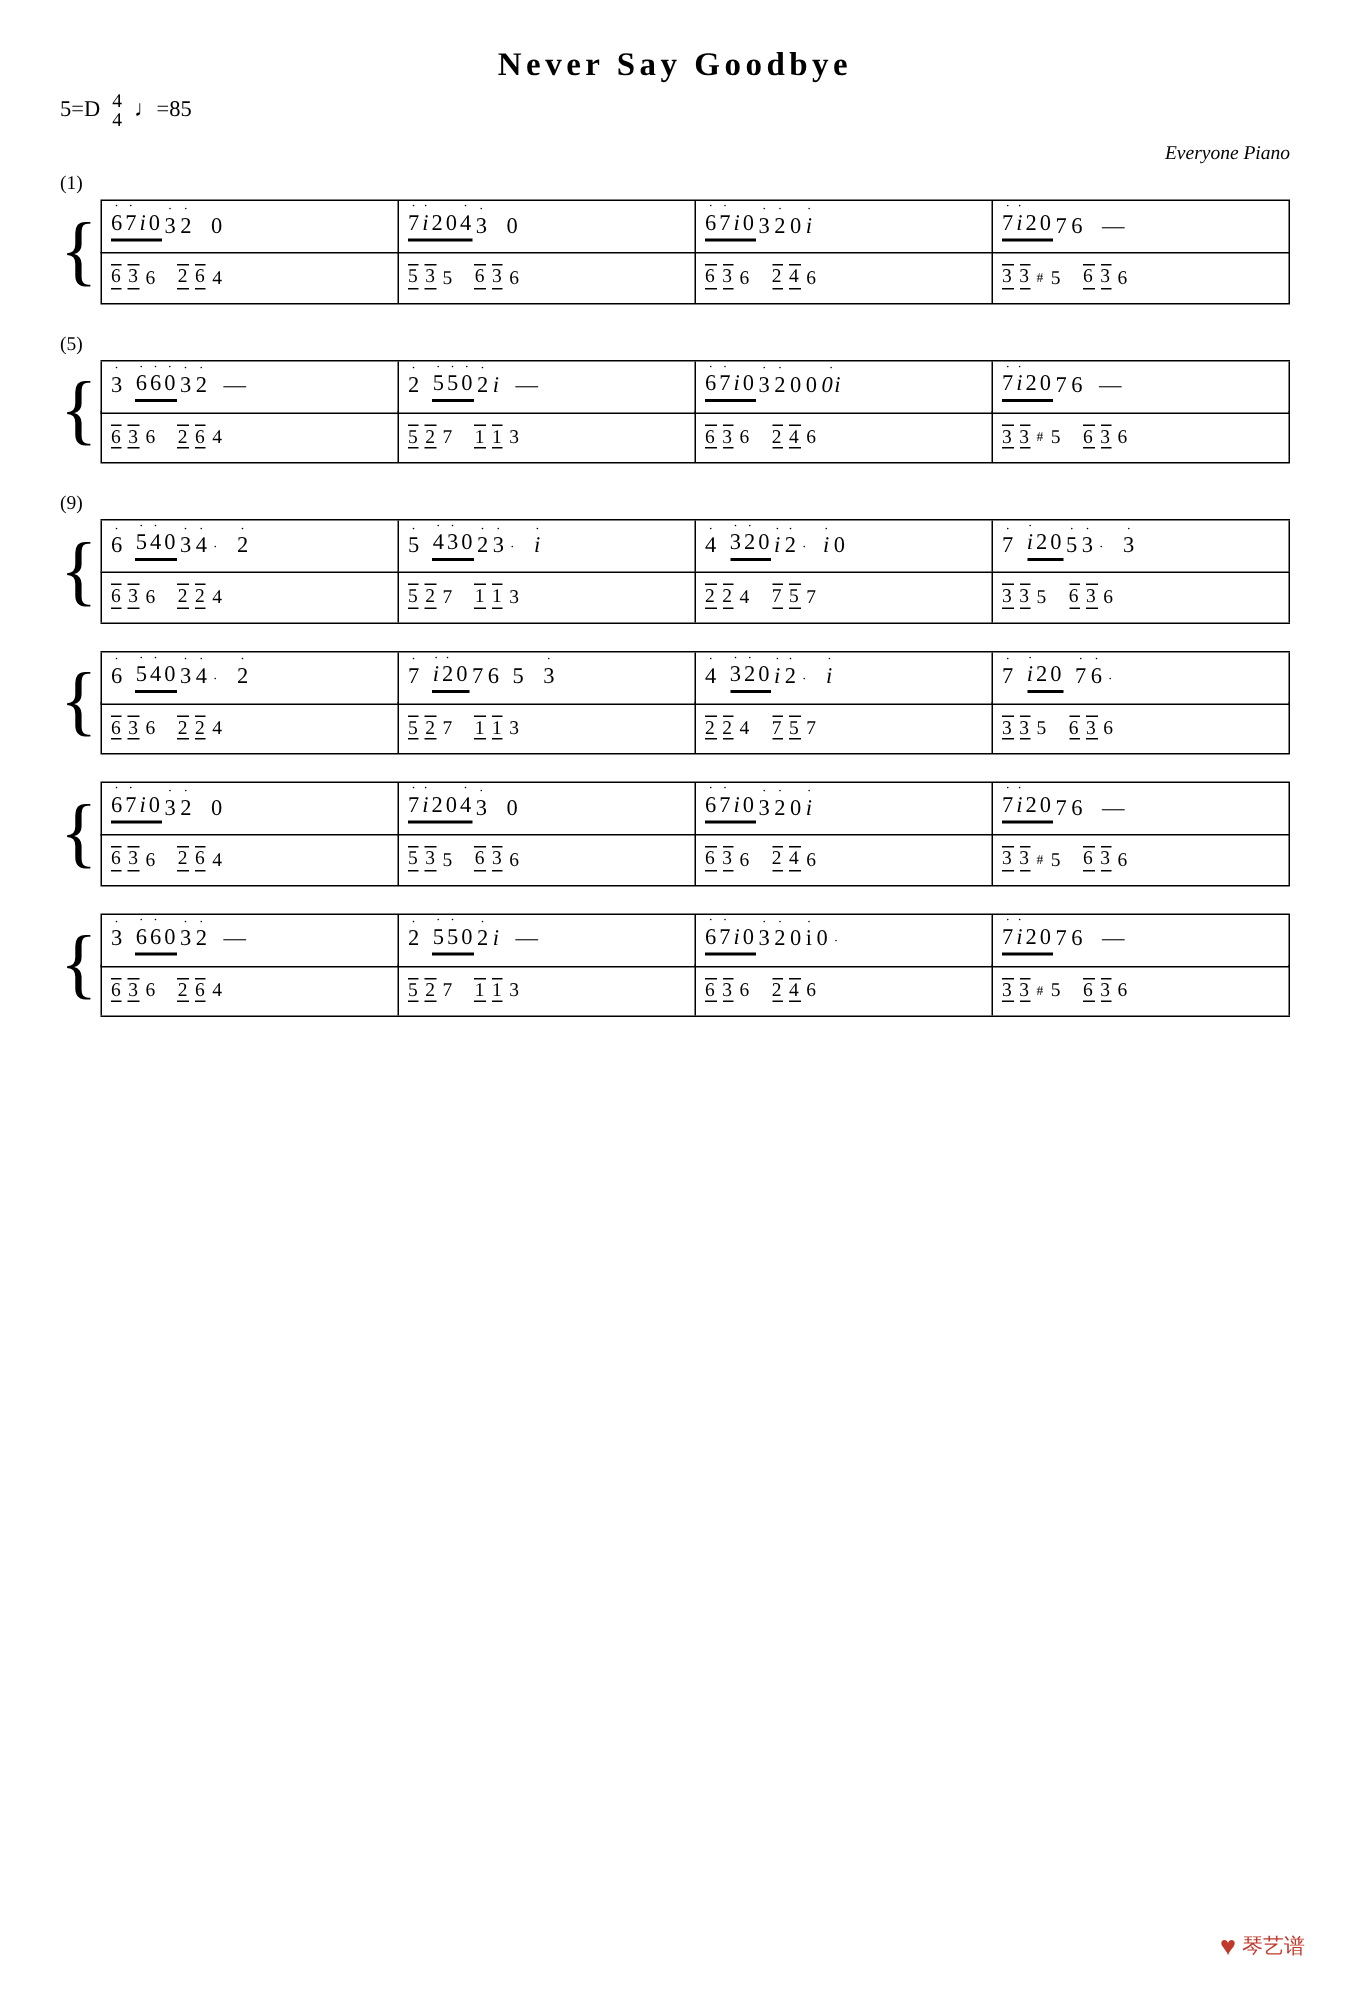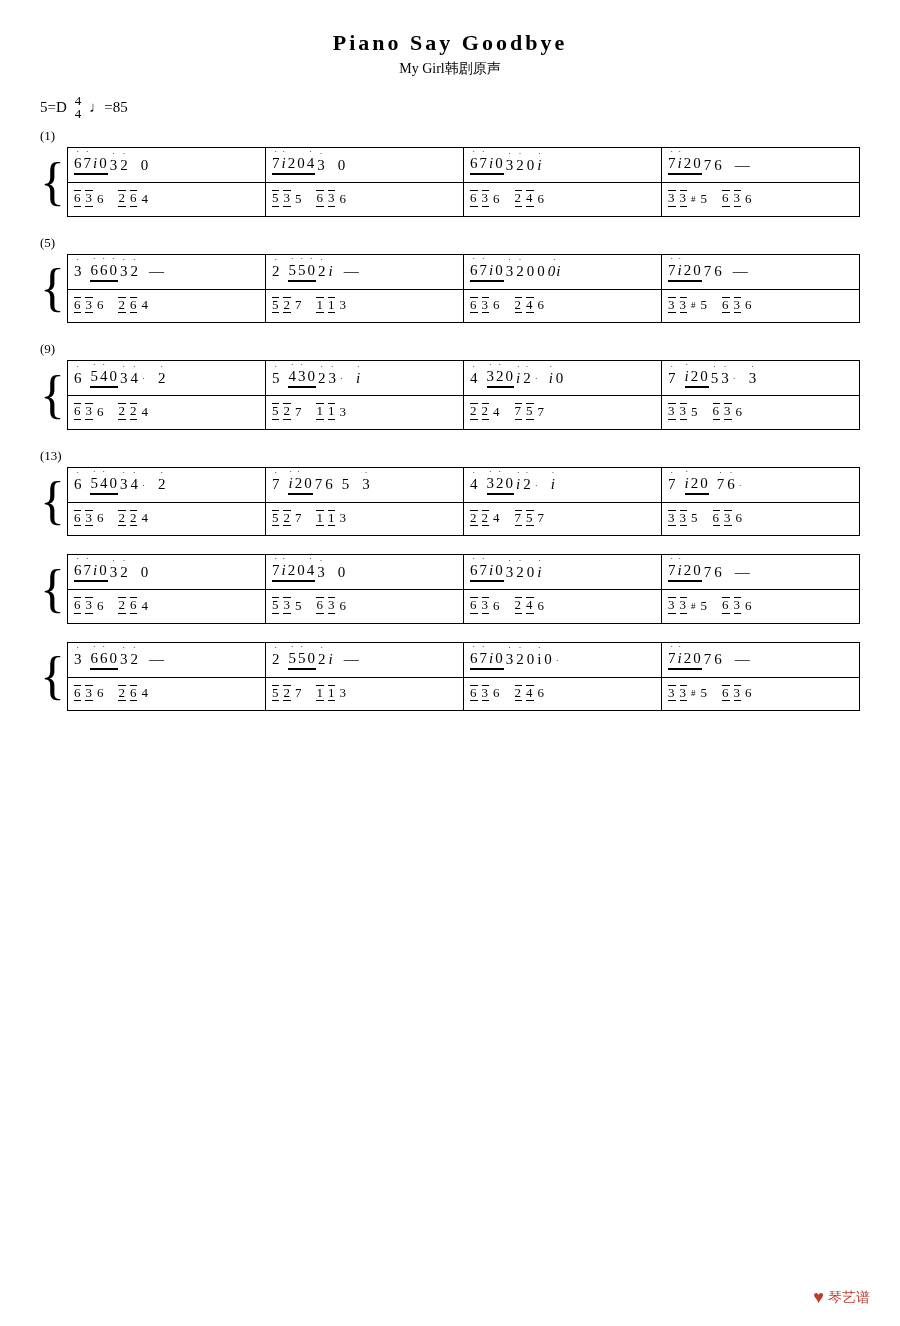--- a/index.html
+++ b/index.html
@@ -170,32 +170,32 @@
 
     
     .aug { font-size: 9px; vertical-align: middle; padding-left: 1px; }
 
   </style>
 </head>
 <body>
 
 <div class="page">
 
-  <div class="title">Piano  Say  Goodbye</div>
-  <div class="subtitle">My Girl韩剧原声</div>
+  <div class="title">Never  Say  Goodbye</div>
 
   <div class="meta-line">
     <span>5=D</span>
     <span class="time-sig">
       <span>4</span>
       <span>4</span>
     </span>
     <span>♩=85</span>
   </div>
 
+  <div class="attribution">Everyone Piano</div>
 
   <div class="section">
     <div class="section-label">(1)</div>
     <div class="staff">
       <div class="brace">{</div>
       <div class="staff-lines">
 
         <div class="row">
 
           <div class="measure">
@@ -899,21 +899,20 @@
                 <span class="ul"></span>
               </span>
             <span>6</span>
           </div>
         </div>
       </div>
     </div>
   </div>
 
   <div class="section">
-    <div class="section-label">(13)</div>
     <div class="staff">
       <div class="brace">{</div>
       <div class="staff-lines">
         <div class="row">
           <div class="measure">
             <span style="position:relative;display:inline-block;">
               <span style="position:absolute;top:-9px;font-size:9px;left:50%;transform:translateX(-50%);">·</span>
               <span>6</span>
             </span>
             <span style="width:4px;"></span>

